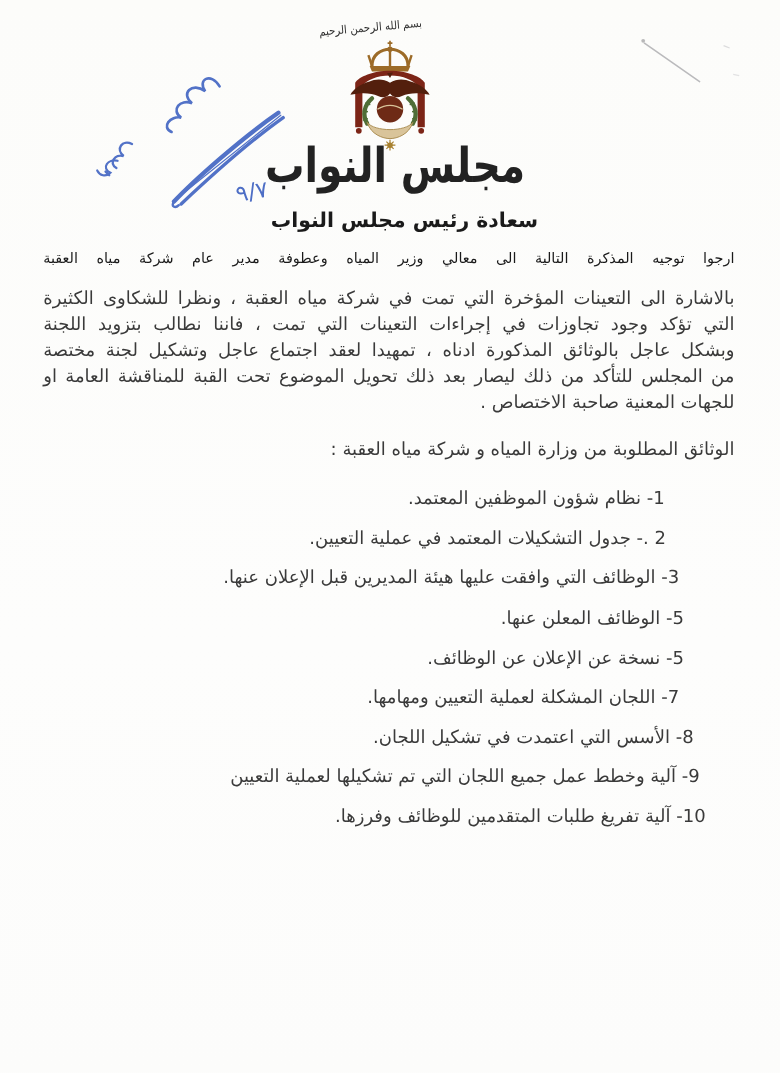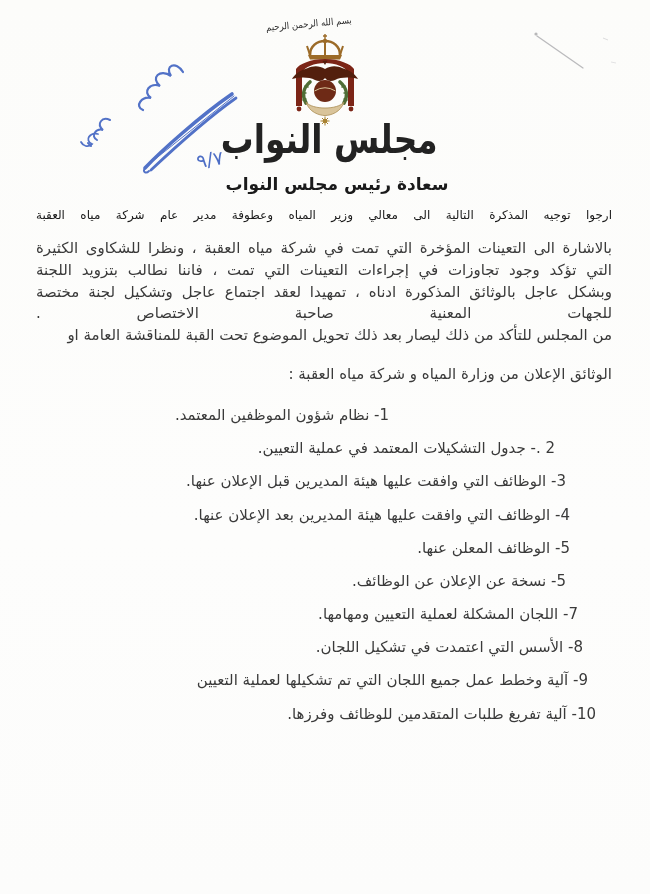--- a/index.html
+++ b/index.html
@@ -36,21 +36,21 @@
     margin-top:10px;font-weight:normal;font-size:12px;color:#1a1a1a;
     text-align:justify;text-align-last:justify;
   }
   .greeting{margin-top:14px;font-size:14.5px;}
   .paragraph{margin-top:12px;line-height:21.8px;}
   .paragraph div{text-align:right;}
   .paragraph div:not(:last-child){text-align:justify;text-align-last:justify;}
   .docs-header{margin-top:17px;}
   .doc-list{margin-top:20px;}
   .doc-list div{height:33.2px;text-align:right;}
-  .doc-list div:nth-child(1){margin-right:84px;text-align:center;}
+  .doc-list div:nth-child(1){margin-right:58px;}
   .doc-list div:nth-child(2){margin-right:57px;}
   .doc-list div:nth-child(3){margin-right:46px;}
   .doc-list div:nth-child(4){margin-right:42px;}
   .doc-list div:nth-child(5){margin-right:42px;}
   .doc-list div:nth-child(6){margin-right:46px;}
   .doc-list div:nth-child(7){margin-right:34px;}
   .doc-list div:nth-child(8){margin-right:29px;}
   .doc-list div:nth-child(9){margin-right:24px;text-align:right;}
   .doc-list div:nth-child(10){margin-right:16px;}
 </style>
@@ -127,29 +127,28 @@
     <text x="146" y="124" font-size="19" fill="#3b5fc0" opacity="0.9" transform="rotate(-10 160 115)" font-family="DejaVu Sans, sans-serif">٩/٧</text>
   </svg>
 
   <div class="content">
     <div class="salutation">سعادة رئيس مجلس النواب</div>
     <div class="request">ارجوا توجيه المذكرة التالية الى معالي وزير المياه وعطوفة مدير عام شركة مياه العقبة</div>
     <div class="paragraph">
         <div>بالاشارة الى التعينات المؤخرة التي تمت في شركة مياه العقبة ، ونظرا للشكاوى الكثيرة</div>
         <div>التي تؤكد وجود تجاوزات في إجراءات التعينات التي تمت ، فاننا نطالب بتزويد اللجنة</div>
         <div>وبشكل عاجل بالوثائق المذكورة ادناه ، تمهيدا لعقد اجتماع عاجل وتشكيل لجنة مختصة</div>
+        <div>من المجلس للتأكد من ذلك ليصار بعد ذلك تحويل الموضوع تحت القبة للمناقشة العامة او</div>
         <div>للجهات المعنية صاحبة الاختصاص .</div>
-        <div>من المجلس للتأكد من ذلك ليصار بعد ذلك تحويل الموضوع تحت القبة للمناقشة العامة او</div>
       </div>
-    <div class="docs-header">الوثائق الإعلان من وزارة المياه و شركة مياه العقبة :</div>
+    <div class="docs-header">الوثائق المطلوبة من وزارة المياه و شركة مياه العقبة :</div>
     <div class="doc-list">
         <div>1- نظام شؤون الموظفين المعتمد.</div>
         <div>2 .- جدول التشكيلات المعتمد في عملية التعيين.</div>
         <div>3- الوظائف التي وافقت عليها هيئة المديرين قبل الإعلان عنها.</div>
-        <div>4- الوظائف التي وافقت عليها هيئة المديرين بعد الإعلان عنها.</div>
         <div>5- الوظائف المعلن عنها.</div>
         <div>5- نسخة عن الإعلان عن الوظائف.</div>
         <div>7- اللجان المشكلة لعملية التعيين ومهامها.</div>
         <div>8- الأسس التي اعتمدت في تشكيل اللجان.</div>
         <div>9- آلية وخطط عمل جميع اللجان التي تم تشكيلها لعملية التعيين</div>
         <div>10- آلية تفريغ طلبات المتقدمين للوظائف وفرزها.</div>
       </div>
   </div>
 
 </div>

